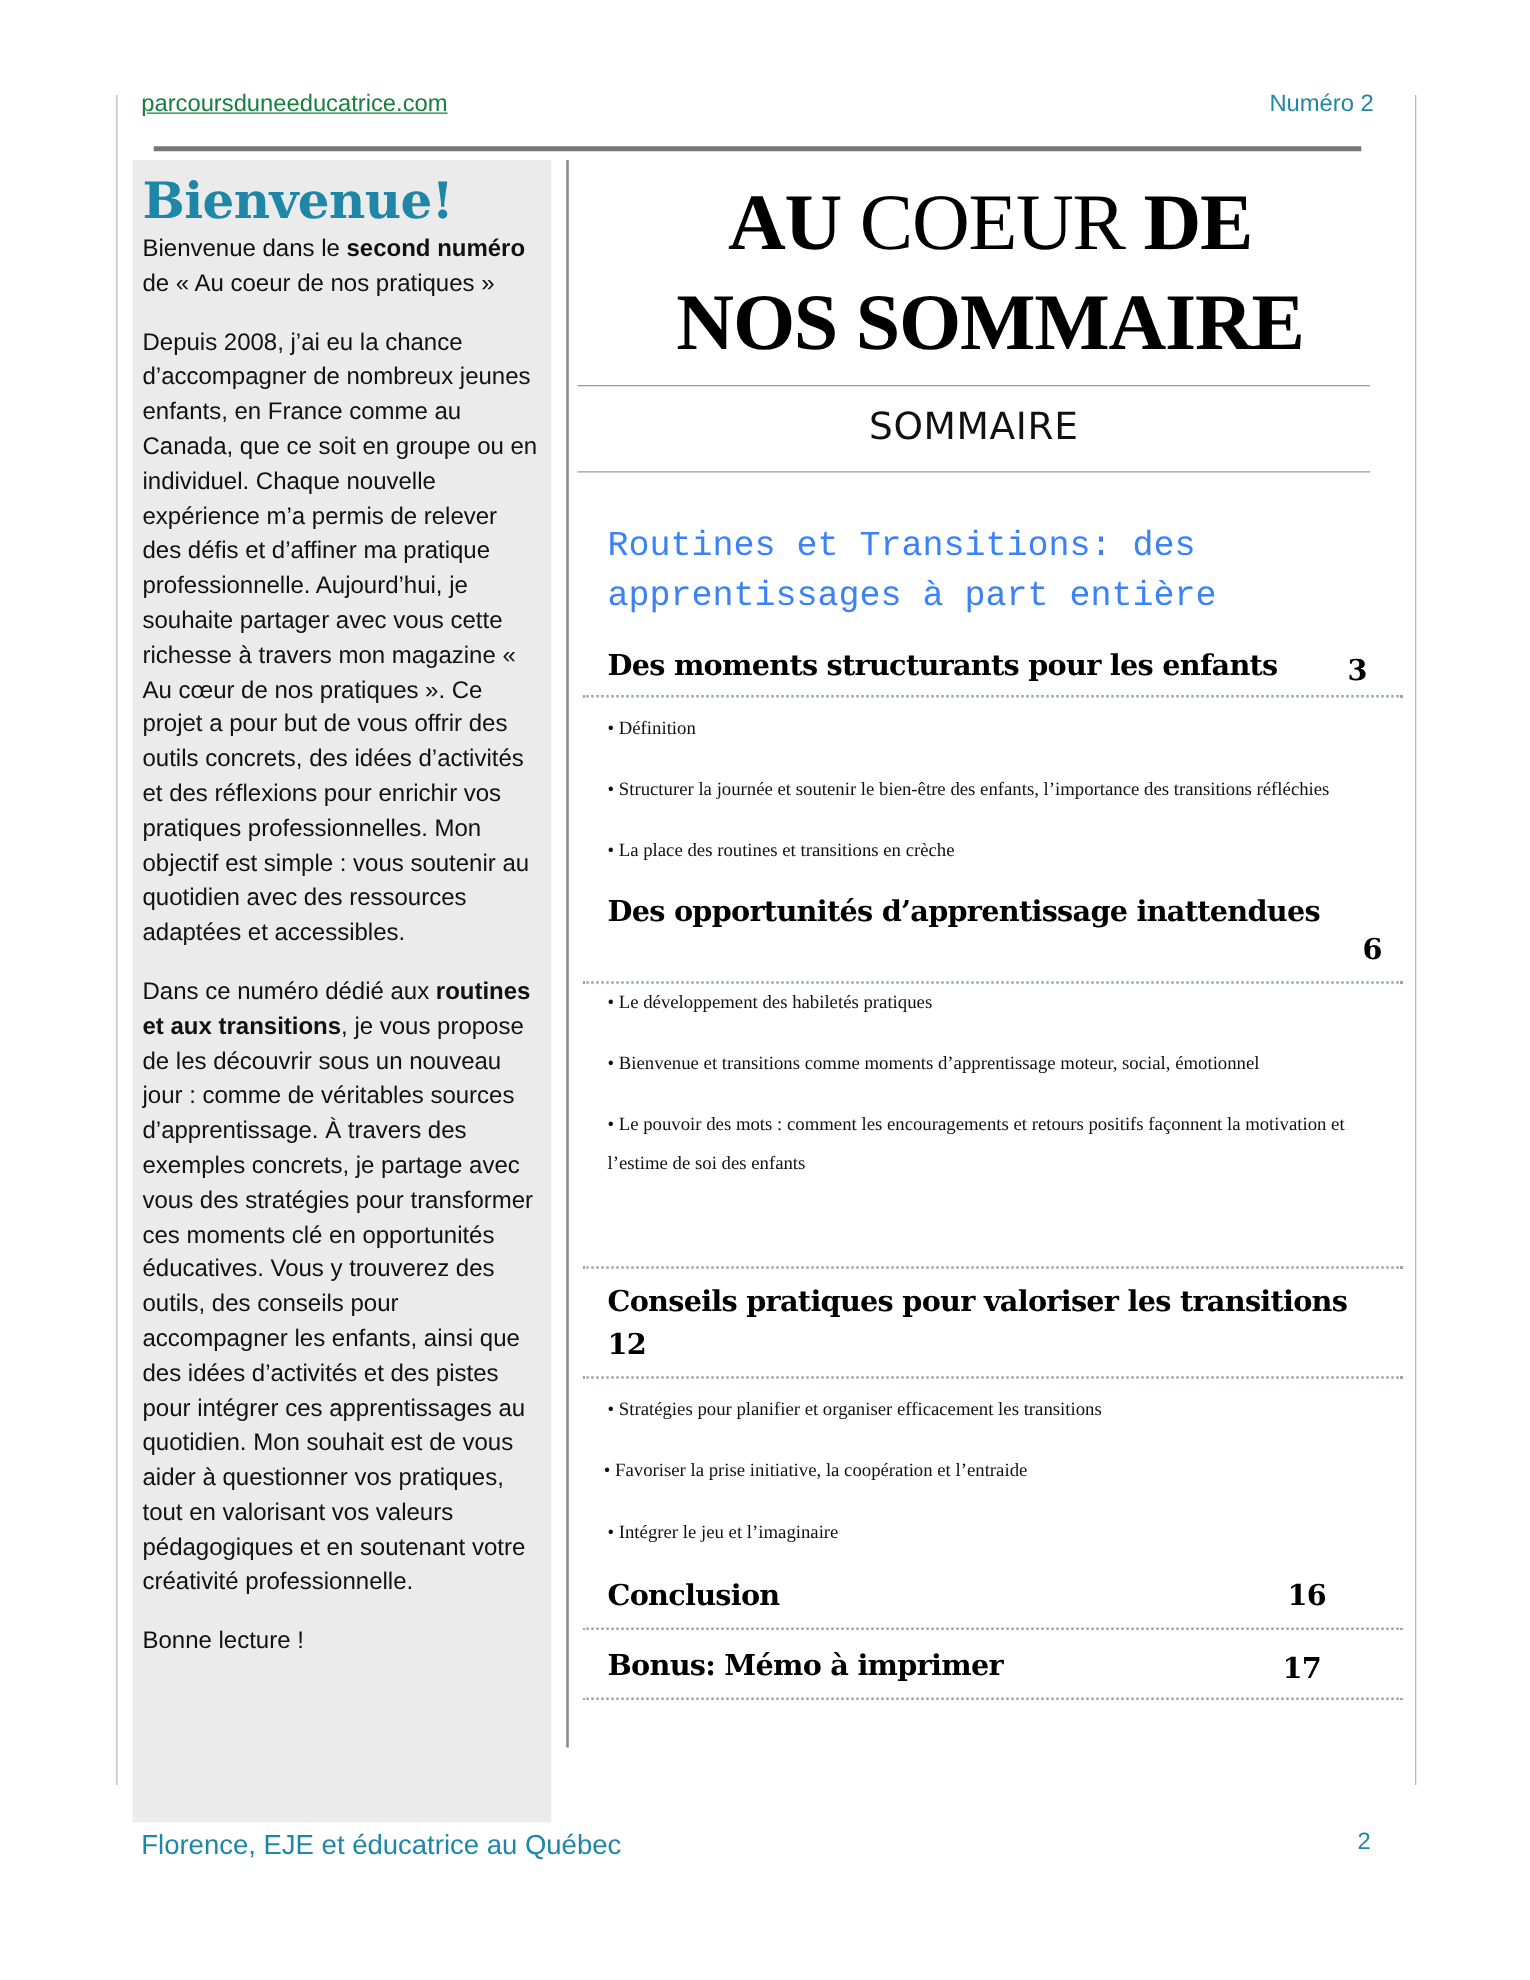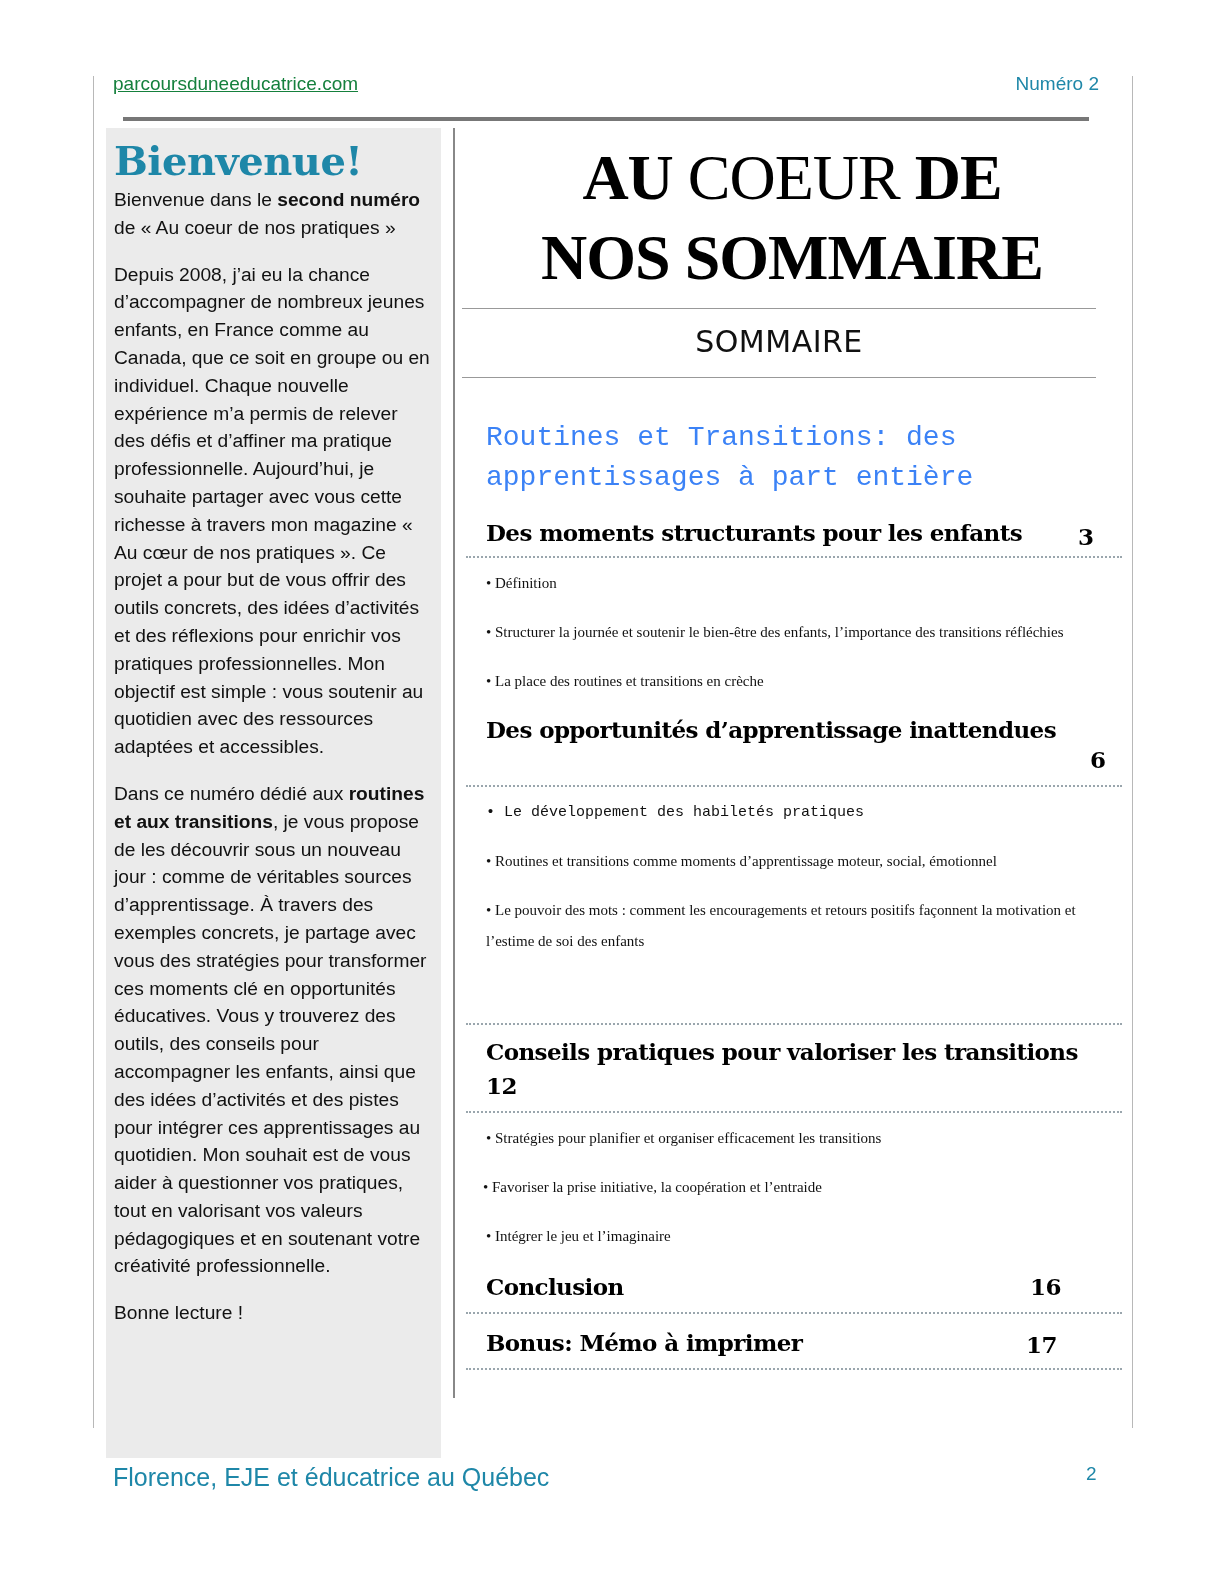--- a/index.html
+++ b/index.html
@@ -23,21 +23,21 @@
   .mag-title .black { color: #000; font-weight: normal; }
   .rule-solid { height: 1px; background: #999; width: 634px; }
   .sommaire { text-align: center; font-family: "DejaVu Sans", sans-serif; font-size: 30px; height: 68px; line-height: 66px; width: 634px; letter-spacing: 0.5px; }
   .theme { font-family: Liberation Mono, monospace; font-size: 28px; line-height: 40px; margin: 40px 0 0 24px; width: 590px; color: #3b82f6; }
 
   .toc-head { font-family: "DejaVu Serif", serif; font-weight: bold; color: #000000; font-size: 23px; margin-left: 24px; position: relative; letter-spacing: -0.6px; }
   .toc-head .page { position: absolute; font-family: "DejaVu Serif", serif; }
   .dots { border-top: 2px dotted #9aa6ad; width: 656px; height: 0; margin-left: 4px; }
   .bullet { font-family: "Liberation Serif", serif; font-size: 15px; line-height: 31px; margin-left: 24px; width: 620px; color: #111; }
 
-  .footer-left { position: absolute; left: 113px; top: 1463px; font-size: 25px; color: #1e87a8; }
+  .footer-left { position: absolute; left: 113px; top: 1463px; font-size: 22px; color: #1e87a8; }
   .footer-right { position: absolute; left: 1086px; top: 1463px; font-size: 19px; color: #1e87a8; }
 </style>
 </head>
 <body>
 
 <div class="page-border-left"></div>
 <div class="page-border-right"></div>
 
 <a class="header-link">parcoursduneeducatrice.com</a>
 <div class="header-issue">Numéro 2</div>
@@ -75,22 +75,22 @@
   <div class="dots" style="margin-top:4px;"></div>
   <div class="bullet" style="margin-top:10px;">• Définition</div>
   <div class="bullet" style="margin-top:18px;">• Structurer la journée et soutenir le bien-être des enfants, l’importance des transitions réfléchies</div>
   <div class="bullet" style="margin-top:18px;">• La place des routines et transitions en crèche</div>
 
   <div class="toc-head" style="margin-top:16px; height:66px; line-height:34px;">
     <span>Des opportunités d’apprentissage inattendues</span>
     <span class="page" style="left:604px; top:30px;">6</span>
   </div>
   <div class="dots" style="margin-top:6px;"></div>
-  <div class="bullet" style="margin-top:10px;font-family:Liberation Mono, monospace;">• Le développement des habiletés pratiques</div>
-  <div class="bullet" style="margin-top:18px;">• Routines et transitions comme moments d’apprentissage moteur, social, émotionnel</div>
+  <div class="bullet" style="">• Le développement des habiletés pratiques</div>
+  <div class="bullet" style="margin-top:18px;">• Bienvenue et transitions comme moments d’apprentissage moteur, social, émotionnel</div>
   <div class="bullet" style="margin-top:18px;">• Le pouvoir des mots : comment les encouragements et retours positifs façonnent la motivation et l’estime de soi des enfants</div>
 
   <div class="dots" style="margin-top:66px;"></div>
   <div class="toc-head" style="margin-top:10px; height:66px; line-height:34px;">
     <span>Conseils pratiques pour valoriser les transitions</span><br>
     <span>12</span>
   </div>
   <div class="dots" style="margin-top:10px;"></div>
   <div class="bullet" style="margin-top:10px;">• Stratégies pour planifier et organiser efficacement les transitions</div>
   <div class="bullet" style="margin-top:18px;margin-left:21px;">• Favoriser la prise initiative, la coopération et l’entraide</div>

